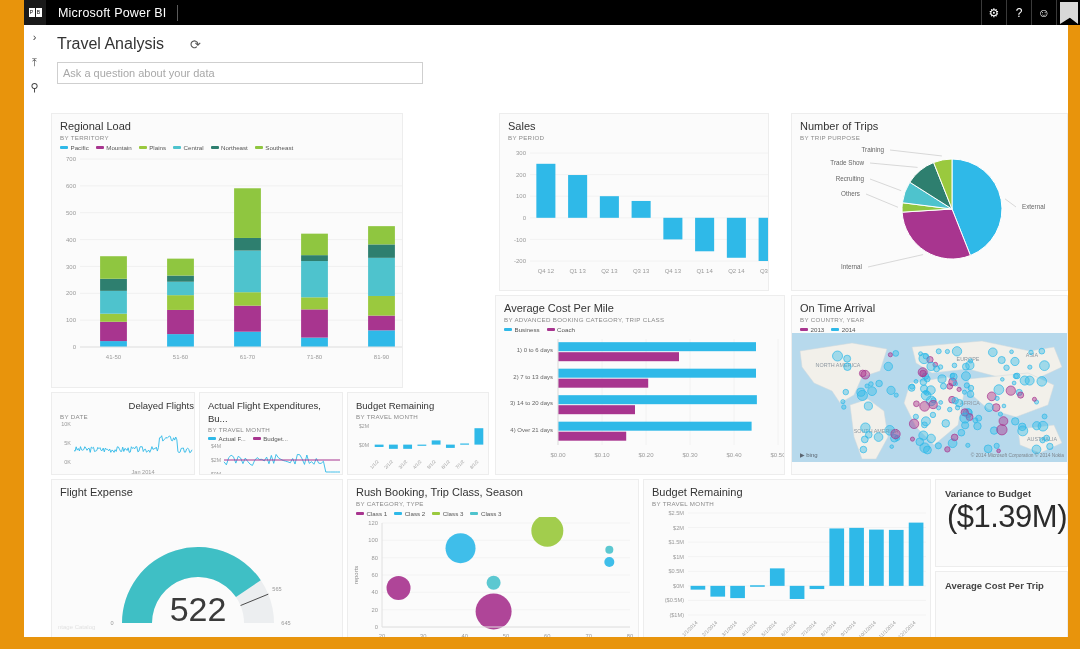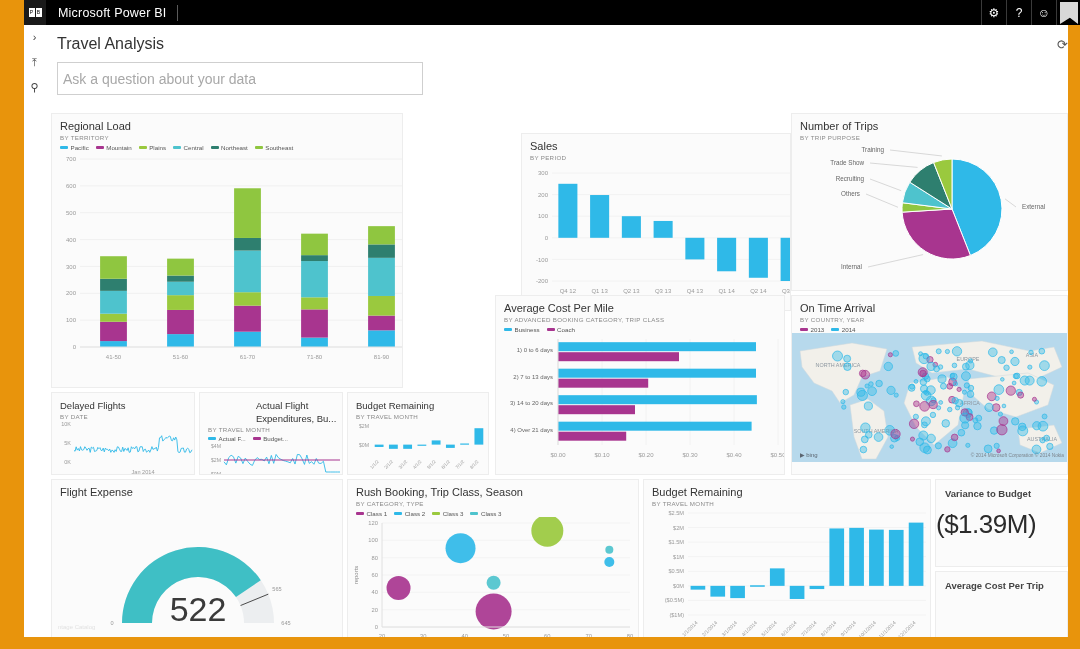--- a/index.html
+++ b/index.html
@@ -53,26 +53,26 @@
     background:#fff; display:flex; flex-direction:column; align-items:center;
     padding-top:7px; gap:14px;
   }
   .leftstrip .si { font-size:11px; color:#444; cursor:pointer; line-height:1; }
 
   
   .canvas {
     position:absolute; left:45px; top:25px; right:12px; bottom:12px;
     background:#fff; overflow:hidden;
   }
-  .pagehead { padding:10px 0 0 12px; display:flex; align-items:center; gap:26px;justify-content:space-between; }
+  .pagehead { padding:10px 0 0 12px; display:flex; align-items:center; gap:26px; }
   .pagehead h1 { font-size:16px; font-weight:400; color:#333; }
   .refresh { font-size:13px; color:#555; cursor:pointer; }
   .qbox {
-    margin:9px 0 0 12px; width:366px; height:33px; border:1px solid #cfcfcf;
-    background:#fff; font-size:14px; color:#a8a8a8; padding:0 5px;
+    margin:9px 0 0 12px; width:366px; height:22px; border:1px solid #cfcfcf;
+    background:#fff; font-size:11px; color:#a8a8a8; padding:0 5px;
     display:flex; align-items:center; font-family:"Liberation Sans",sans-serif;
   }
 
   .tiles { position:absolute; left:0; top:88px; right:0; bottom:0; }
   .tile {
     position:absolute; background:#fbfbfb; border:1px solid #ededed;
     overflow:hidden;
   }
   .tile .t-title { font-size:11px; color:#333; padding:6px 0 0 8px; line-height:13px; }
   .tile .t-sub {
@@ -80,22 +80,22 @@
     padding:1px 0 0 8px; text-transform:uppercase;
   }
   .legend { display:flex; gap:7px; padding:3px 0 0 8px; flex-wrap:wrap; }
   .legend .lg { display:flex; align-items:center; gap:2.5px; font-size:6.2px; color:#555; }
   .legend .sw { width:8px; height:2.5px; border-radius:1px; display:block; }
   svg { display:block; }
 
   
   .kpi .k-label { font-size:9.5px; color:#444; padding:8px 0 0 9px;font-weight:bold; }
   .kpi .k-value {
-    text-align:left; font-weight:300; color:#2b2b2b; font-size:26px;
-    margin-top:10px; letter-spacing:-.5px;
+    text-align:right; font-weight:300; color:#2b2b2b; font-size:31px;
+    letter-spacing:-.5px;
   }
 </style>
 </head>
 <body>
 
 <div class="frame">
 
   <div class="rail"></div>
 
   <div class="topbar">
@@ -218,21 +218,21 @@
             <rect x="383.1" y="161.3542857142857" width="26.8" height="27.12571428571428" fill="#A8358F"></rect>
             <rect x="383.1" y="147.12" width="26.8" height="14.234285714285704" fill="#9AC93E"></rect>
             <rect x="383.1" y="108.71428571428571" width="26.8" height="38.405714285714296" fill="#4EC3CD"></rect>
             <rect x="383.1" y="90.71999999999998" width="26.8" height="17.994285714285724" fill="#2E7F6F"></rect>
             <rect x="383.1" y="22.771428571428572" width="26.8" height="67.94857142857141" fill="#8FC640"></rect>
             <text x="396.5" y="208" font-size="6" fill="#9a9a9a" text-anchor="middle" font-family="&quot;Liberation Sans&quot;,sans-serif">91-100</text>
             <line x1="28" y1="196" x2="430" y2="196" stroke="#e3e3e3"></line>
           </svg>
       </div>
 
-      <div class="tile" style="left:476px;top:0;width:270px;height:178px;margin-top:20px;">
+      <div class="tile" style="left:454px;top:0;width:270px;height:178px;">
         <div class="t-title">Sales</div>
         <div class="t-sub">BY PERIOD</div>
         <svg id="svg-sales" width="290" height="148">
             <line x1="30" y1="120" x2="284" y2="120" stroke="#f2f2f2"></line>
             <text x="26" y="122.2" font-size="6" fill="#9a9a9a" text-anchor="end" font-family="&quot;Liberation Sans&quot;,sans-serif">-200</text>
             <line x1="30" y1="98.4" x2="284" y2="98.4" stroke="#f2f2f2"></line>
             <text x="26" y="100.60000000000001" font-size="6" fill="#9a9a9a" text-anchor="end" font-family="&quot;Liberation Sans&quot;,sans-serif">-100</text>
             <line x1="30" y1="76.8" x2="284" y2="76.8" stroke="#f2f2f2"></line>
             <text x="26" y="79" font-size="6" fill="#9a9a9a" text-anchor="end" font-family="&quot;Liberation Sans&quot;,sans-serif">0</text>
             <line x1="30" y1="55.2" x2="284" y2="55.2" stroke="#f2f2f2"></line>
@@ -507,33 +507,33 @@
             <circle cx="141.19869684499315" cy="71.55838477366254" r="4.100742455418382" fill="rgba(168,53,143,.45)" stroke="#A8358F" stroke-width="0.7"></circle>
             <circle cx="148.51893004115226" cy="34.018947187928674" r="2.2542369684499315" fill="rgba(47,185,232,.42)" stroke="#2FB9E8" stroke-width="0.7"></circle>
             <circle cx="146.73628257887518" cy="18.290209190672154" r="2.492505144032922" fill="rgba(47,185,232,.42)" stroke="#2FB9E8" stroke-width="0.7"></circle>
             <circle cx="131.35692729766805" cy="49.06352880658436" r="3.262460562414266" fill="rgba(47,185,232,.42)" stroke="#2FB9E8" stroke-width="0.7"></circle>
             <text x="8" y="124" font-size="6" fill="#5b6670" text-anchor="start" font-family="&quot;Liberation Sans&quot;,sans-serif">▶ bing</text>
             <text x="272" y="124" font-size="4.8" fill="#7d868e" text-anchor="end" font-family="&quot;Liberation Sans&quot;,sans-serif">© 2014 Microsoft Corporation    © 2014 Nokia</text>
           </svg>
       </div>
 
       <div class="tile" style="left:6px;top:279px;width:144px;height:83px;">
-        <div class="t-title" style="font-size:9.5px;">Delayed Flights</div>
+        <div class="t-title" style="font-size:9.5px;text-align:right;">Delayed Flights</div>
         <div class="t-sub">BY DATE</div>
         <svg id="svg-delayed" width="144" height="60">
             <text x="19" y="6" font-size="5.5" fill="#9a9a9a" text-anchor="end" font-family="&quot;Liberation Sans&quot;,sans-serif">10K</text>
             <text x="19" y="25" font-size="5.5" fill="#9a9a9a" text-anchor="end" font-family="&quot;Liberation Sans&quot;,sans-serif">5K</text>
             <text x="19" y="44" font-size="5.5" fill="#9a9a9a" text-anchor="end" font-family="&quot;Liberation Sans&quot;,sans-serif">0K</text>
             <polyline points="22,30.487928669410152 23.08256880733945,31.179721536351167 24.165137614678898,26.82517695473251 25.24770642201835,30.16602331961591 26.3302752293578,28.498063100137173 27.412844036697248,30.96006172839506 28.495412844036696,26.64930315500686 29.57798165137615,29.88381207133059 30.660550458715598,30.211242798353908 31.743119266055047,29.564434842249653 32.825688073394495,26.723635116598082 33.908256880733944,28.12538683127572 34.99082568807339,30.298085048010975 36.07339449541284,28.64419890260631 37.1559633027523,28.249160493827162 38.23853211009174,32.39692043895748 39.321100917431195,27.032170096021947 40.40366972477064,28.049230452674898 41.48623853211009,27.24760768175583 42.56880733944954,31.51421536351166 43.65137614678899,31.072263374485594 44.73394495412844,30.5568134430727 45.81651376146789,27.397001371742114 46.899082568807344,28.704925925925927 47.981651376146786,27.63120438957476 49.06422018348624,30.387194787379972 50.146788990825684,30.573884773662552 51.22935779816514,28.09744718792867 52.31192660550459,31.871462277091908 53.39449541284404,28.06580658436214 54.477064220183486,29.422208504801098 55.559633027522935,29.31647050754458 56.642201834862384,30.807358024691357 57.72477064220183,29.072155006858708 58.80733944954128,32.34888614540466 59.88990825688074,30.185205761316872 60.972477064220186,30.593953360768175 62.055045871559635,32.35537585733882 63.137614678899084,29.746016460905352 64.22018348623854,31.45427023319616 65.30275229357798,26.802606310013715 66.38532110091742,26.956456790123454 67.46788990825688,29.119772290809326 68.55045871559633,31.397244170096023 69.63302752293578,31.443193415637857 70.71559633027523,27.13712620027435 71.79816513761469,31.445956104252403 72.88073394495413,28.512893004115227 73.96330275229357,29.05299862825789 75.04587155963303,30.49540877914952 76.12844036697248,27.79222222222222 77.21100917431193,32.33405624142661 78.29357798165137,32.092268861454045 79.37614678899082,26.747847736625513 80.45871559633028,28.36696570644719 81.54128440366972,27.623203017832648 82.62385321100918,28.92643621399177 83.70642201834863,26.77839368998628 84.78899082568807,26.71487791495199 85.87155963302752,31.794654320987654 86.95412844036697,31.11500685871056 88.03669724770643,26.833960219478737 89.11926605504587,26.739168724279835 90.20183486238533,26.683471879286692 91.28440366972477,31.527116598079562 92.36697247706422,29.46664609053498 93.44954128440367,29.190455418381344 94.53211009174312,32.18101371742112 95.61467889908256,31.363753086419752 96.69724770642202,30.02262414266118 97.77981651376147,32.342318244170094 98.86238532110092,29.897156378600823 99.94495412844037,26.646644718792864 101.02752293577981,29.47769684499314 102.11009174311927,28.613522633744857 103.19266055045871,28.689183813443073 104.27522935779817,27.133816186556928 105.35779816513761,31.059518518518516 106.44036697247707,27.536908093278463 107.5229357798165,17.837342935528124 108.60550458715596,17.60181069958848 109.68807339449542,15.716484224965708 110.77064220183486,21.09494375857339 111.85321100917432,19.9070658436214 112.93577981651376,18.81457887517147 114.01834862385321,17.273285322359396 115.10091743119266,18.34195061728395 116.18348623853211,17.197858710562414 117.26605504587155,15.99903429355281 118.34862385321101,16.4531316872428 119.43119266055047,20.49299039780521 120.5137614678899,20.818857338820305 121.59633027522936,17.78727572016461 122.6788990825688,20.08664060356653 123.76146788990826,17.039421124828536 124.8440366972477,19.81104938271605 125.92660550458716,31.68547599451303 127.0091743119266,32.52739231824417 128.09174311926606,32.151119341563785 129.1743119266055,28.436163237311387 130.25688073394497,28.269437585733883 131.3394495412844,27.954152263374485 132.42201834862385,32.12536899862826 133.5045871559633,32.13222359396433 134.58715596330273,29.006814814814817 135.6697247706422,28.059759945130317 136.75229357798165,29.422417009602192 137.83486238532112,32.775773662551444 138.91743119266056,31.946002743484225 140,29.76668449931413" fill="none" stroke="#2FB9E8" stroke-width="0.9"></polyline>
             <text x="91" y="54" font-size="5.6" fill="#9a9a9a" text-anchor="middle" font-family="&quot;Liberation Sans&quot;,sans-serif">Jan 2014</text>
           </svg>
       </div>
 
       <div class="tile" style="left:154px;top:279px;width:144px;height:83px;">
-        <div class="t-title" style="font-size:9.5px;margin-left:48px;">Actual Flight Expenditures, Bu...</div>
+        <div class="t-title" style="font-size:9.5px;">Actual Flight Expenditures, Bu...</div>
         <div class="t-sub">BY TRAVEL MONTH</div>
         <div class="legend" style="padding-top:2px;">
           <span class="lg">
               <i class="sw" style="background:#2FB9E8"></i>
               <span>Actual F...</span>
             </span>
           <span class="lg">
               <i class="sw" style="background:#A8358F"></i>
               <span>Budget...</span>
             </span>

